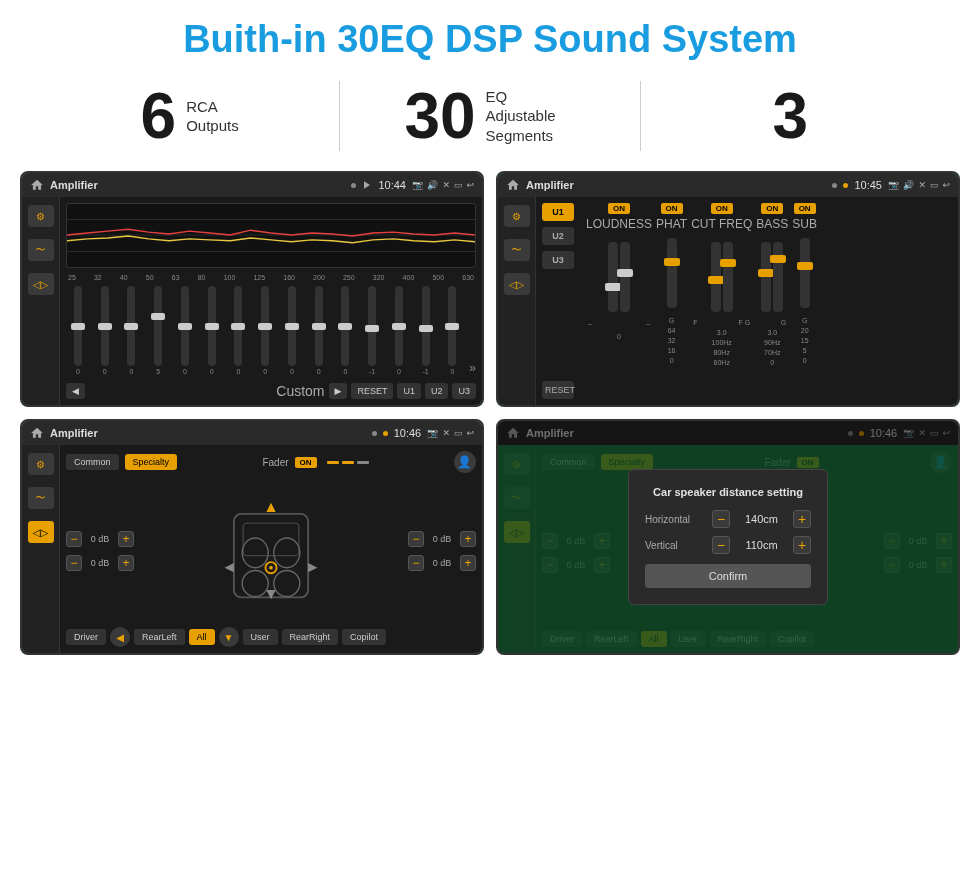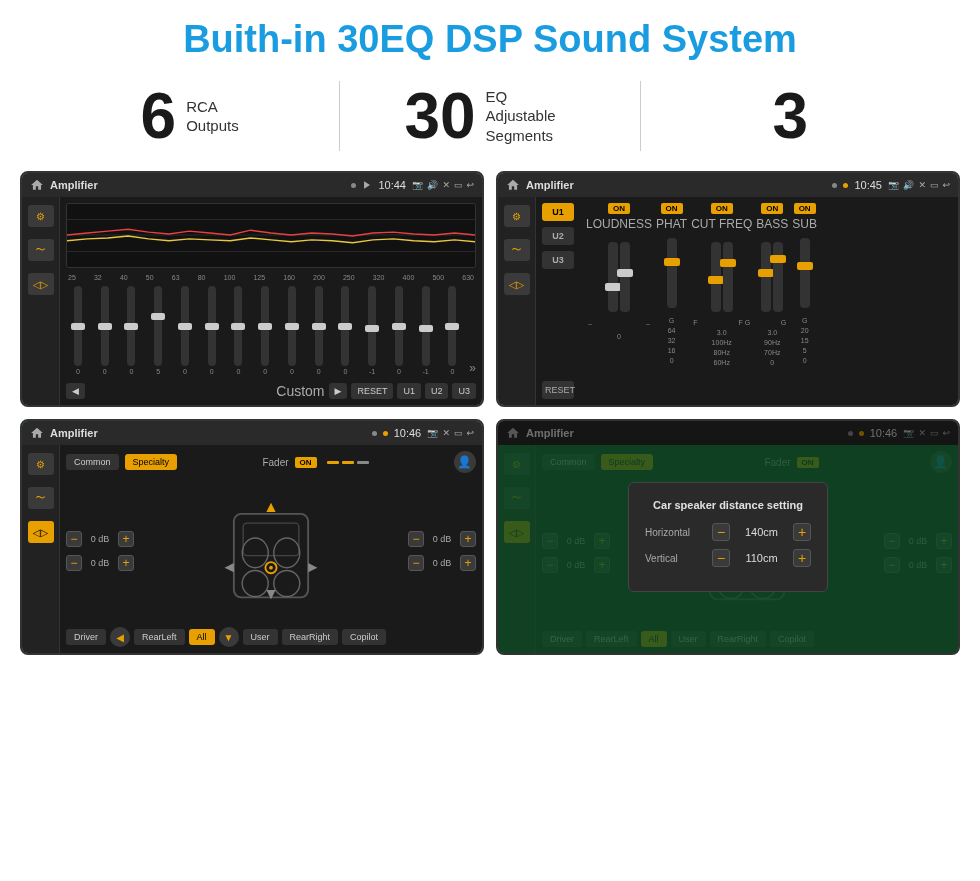--- a/index.html
+++ b/index.html
@@ -1021,17 +1021,18 @@
           <div class="dialog-minus">−</div>
           <span class="dialog-value">140cm</span>
           <div class="dialog-minus">+</div>
         </div>
         <div class="dialog-row">
           <span class="dialog-row-label">Vertical</span>
           <div class="dialog-minus">−</div>
           <span class="dialog-value">110cm</span>
           <div class="dialog-minus">+</div>
         </div>
+        <button class="dialog-confirm-btn">Confirm</button>
       </div>
     </div>
   </div>
 
 </div>
 
 </body></html>

